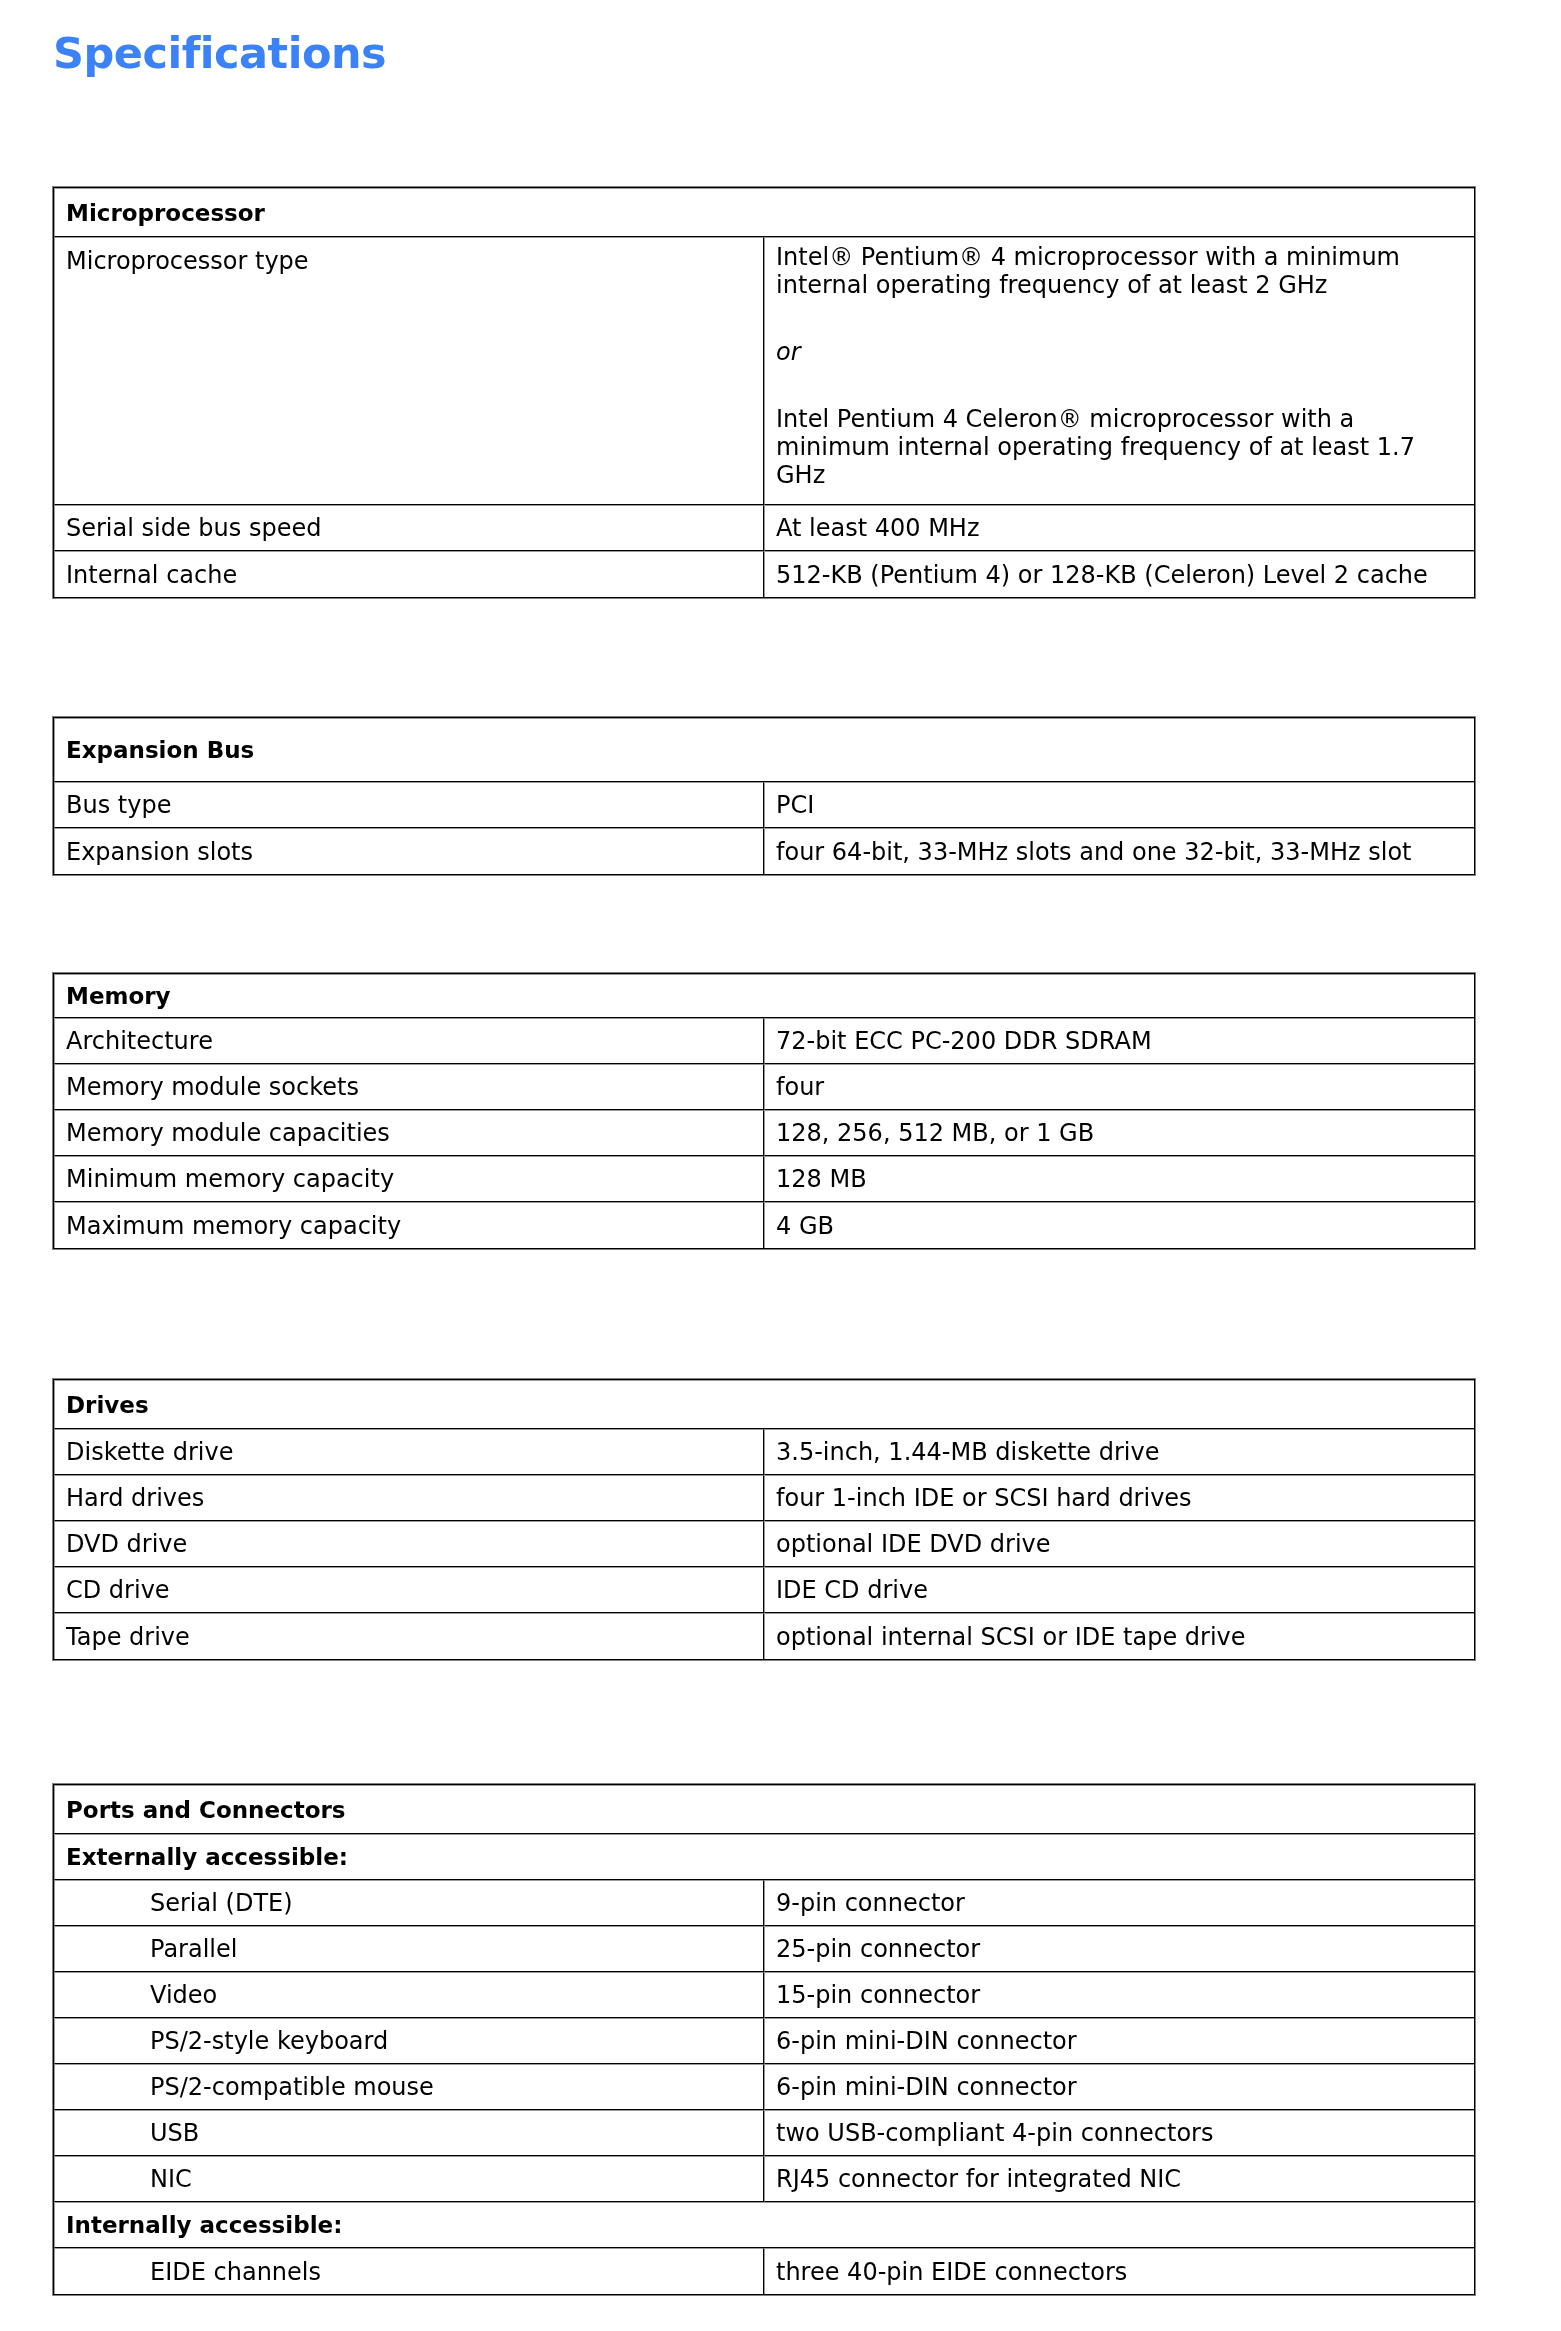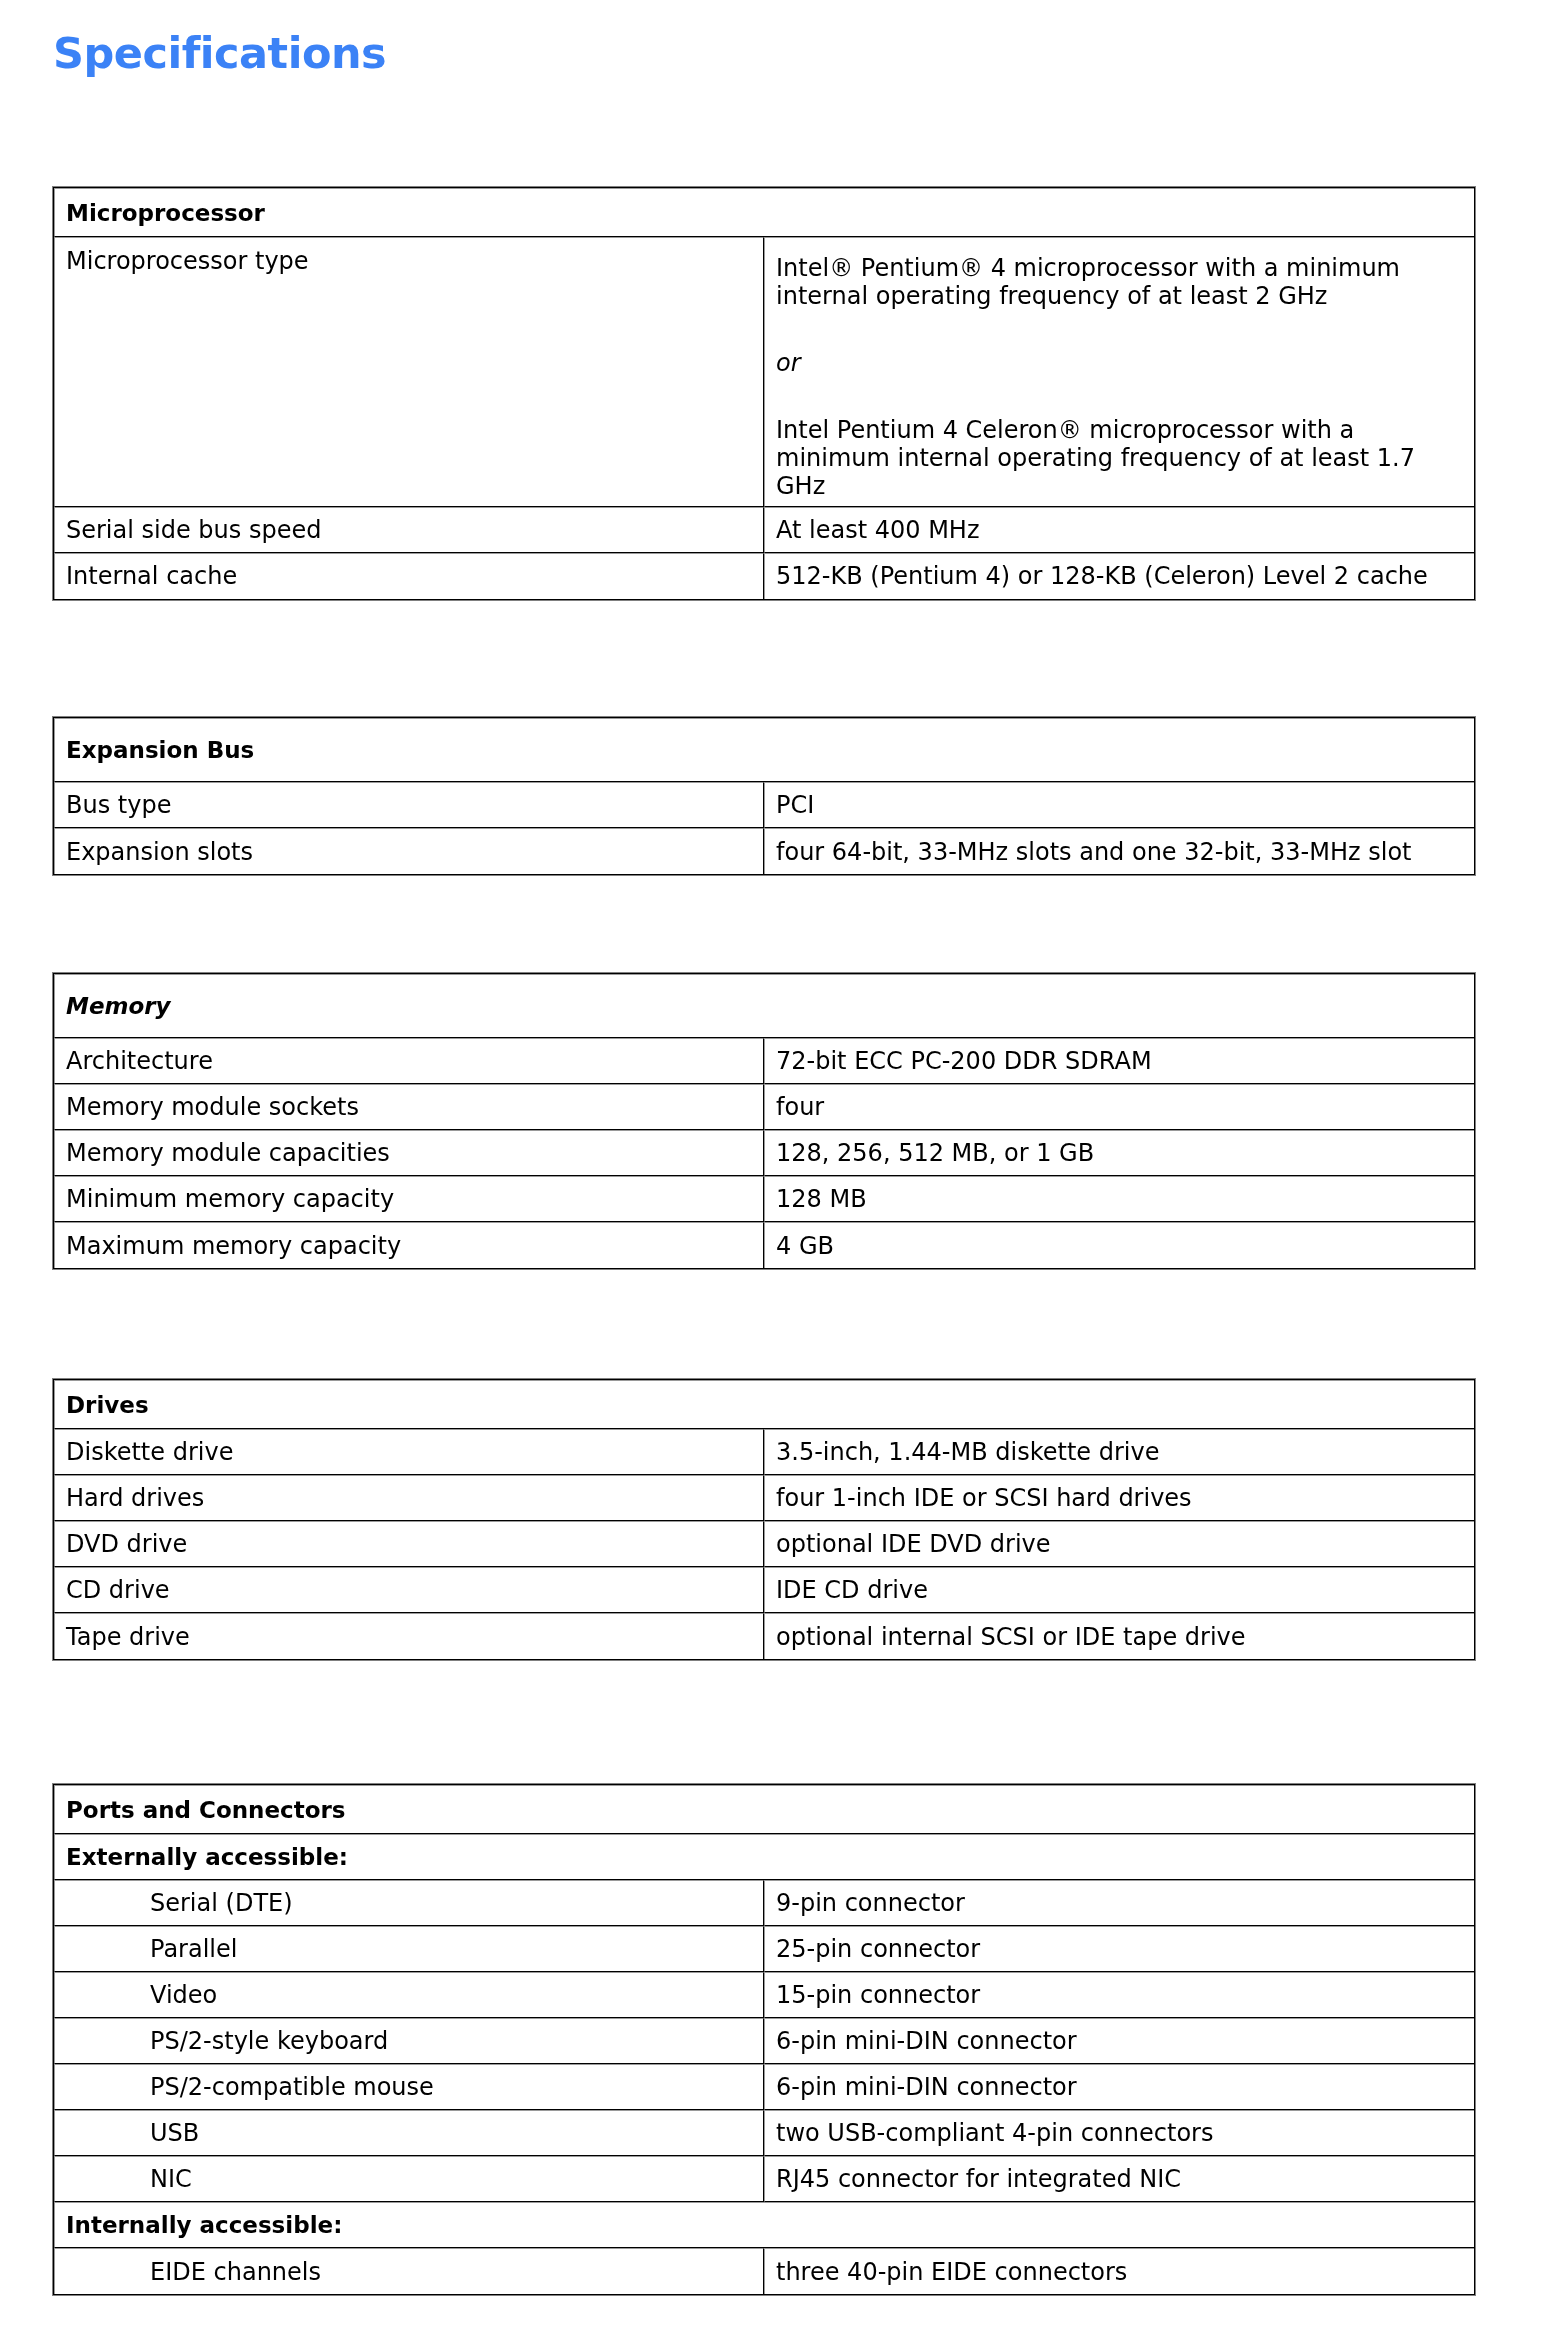--- a/index.html
+++ b/index.html
@@ -45,21 +45,21 @@
     box-sizing: border-box;
   }
   .spec-table tr:last-child td { border-bottom: 0; margin-top: 41px; }
   .spec-table td:last-child { border-right: 0; }
   .spec-table td.label-col { width: 711px; }
   .spec-table td.section-head {
     font-weight: bold;
     font-size: 23px;
   }
   .spec-table td.indent { padding-left: 95px; }
-  .spec-table td.multi { vertical-align: top; padding-top: 16px; padding-bottom: 5.5px; }
+  .spec-table td.multi { vertical-align: top; padding-top: 5px; padding-bottom: 5.5px; }
   .spec-table td.multi-label { vertical-align: top; padding-top: 9.2px; }
   .multi p { margin: 0; }
   .multi p + p { margin-top: 39px; }
   .multi p.or { font-style: italic; }
 </style>
 </head>
 <body>
 
 <h1 class="page-title">Specifications</h1>
 
@@ -99,21 +99,21 @@
   <tr>
     <td class="label-col">Expansion slots</td>
     <td>four 64-bit, 33-MHz slots and one 32-bit, 33-MHz slot</td>
   </tr>
 </tbody>
   </table>
 
 <table class="spec-table" style="top:973px;">
   <tbody>
       <tr>
-    <td colspan="2" class="section-head" style="height:64px;font-style:italic;">Memory</td>
+    <td colspan="2" class="section-head" style="height:44px;">Memory</td>
   </tr>
   <tr>
     <td class="label-col">Architecture</td>
     <td>72-bit ECC PC-200 DDR SDRAM</td>
   </tr>
   <tr>
     <td class="label-col">Memory module sockets</td>
     <td>four</td>
   </tr>
   <tr>

